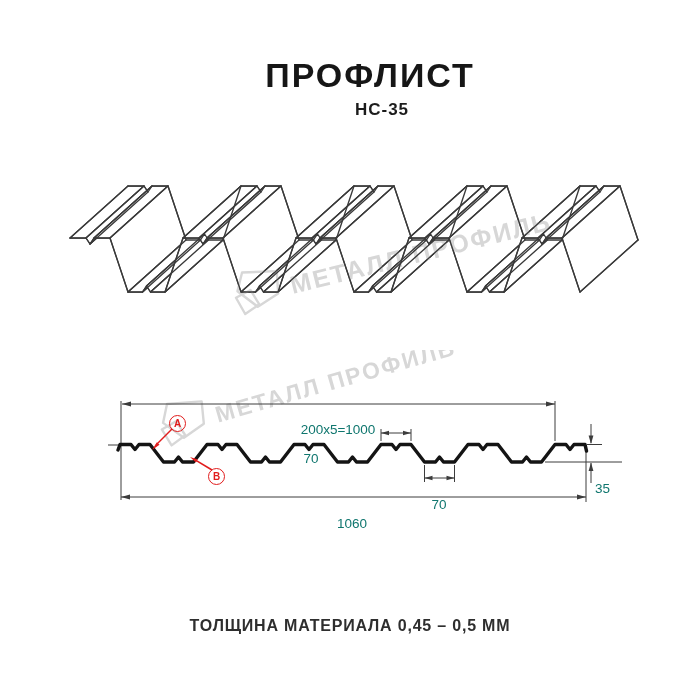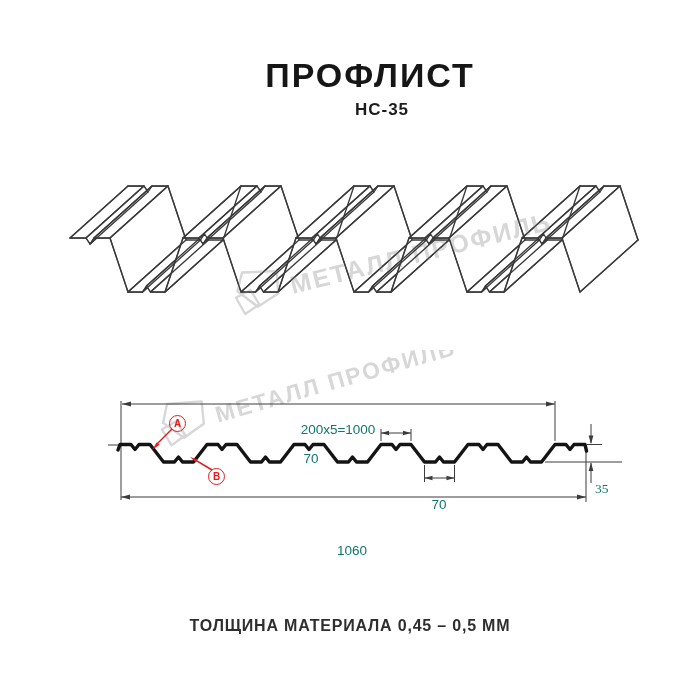--- a/index.html
+++ b/index.html
@@ -182,22 +182,22 @@
       <line x1="87" y1="79" x2="71" y2="95" stroke="#e11c1c" stroke-width="1.5"></line>
       <polygon points="67,100 74.5,94.7 71.9,92.3" fill="#e11c1c"></polygon>
       <line x1="127" y1="120" x2="108.5" y2="108.8" stroke="#e11c1c" stroke-width="1.5"></line>
       <polygon points="105,107 112.7,109.6 110.9,112.6" fill="#e11c1c"></polygon>
     </g>
   </svg>
 
   <span class="dim-label dim-center" style="left:338px;top:387px;">200x5=1000</span>
   <span class="dim-label dim-center" style="left:311px;top:416px;">70</span>
   <span class="dim-label dim-center" style="left:439px;top:462px;">70</span>
-  <span class="dim-label dim-center" style="left:352px;top:508px;">1060</span>
-  <span class="dim-label" style="left:595px;top:446px;font-family:Liberation Serif, serif;">35</span>
+  <span class="dim-label dim-center" style="left:352px;top:481px;">1060</span>
+  <span class="dim-label" style="left:595px;top:446px;">35</span>
 
   <div class="marker-circle" style="left:169px;top:415px;">
     <span>А</span>
   </div>
   <div class="marker-circle" style="left:208px;top:468px;">
     <span>В</span>
   </div>
 
   <div class="footer-note">ТОЛЩИНА МАТЕРИАЛА 0,45 – 0,5 ММ</div>
 </div>

